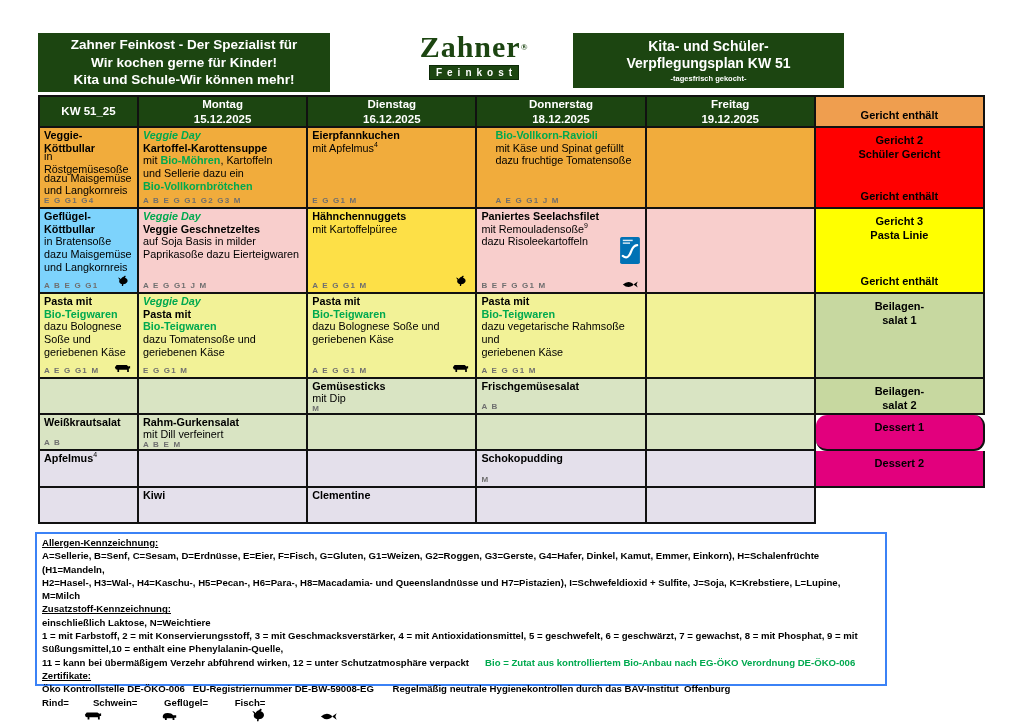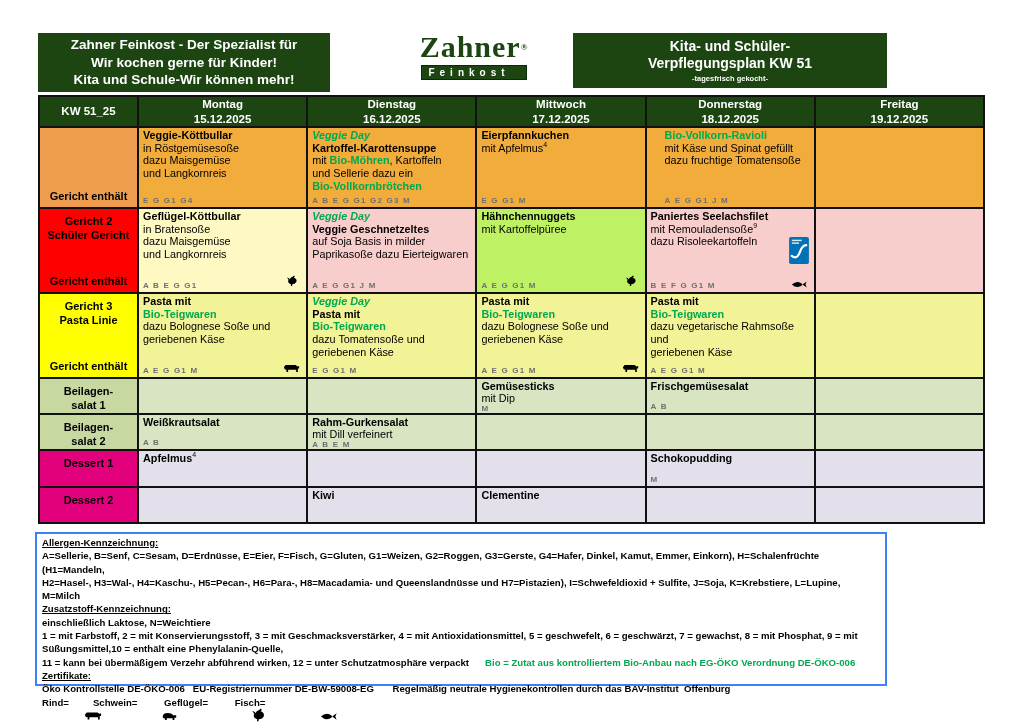--- a/index.html
+++ b/index.html
@@ -3,28 +3,28 @@
 <meta charset="utf-8">
 <style>
   html,body{margin:0;padding:0;background:#fff;}
   .page{position:relative;width:1024px;height:724px;background:#fff;overflow:hidden;
         font-family:"Liberation Sans","DejaVu Sans",sans-serif;color:#000;}
 
   
   .banner{position:absolute;background:var(--dark-green,#1C4511);color:#fff;text-align:center;
           display:flex;flex-direction:column;justify-content:center;font-weight:bold;}
   .banner-left{left:38px;top:33px;width:292px;height:59px;font-size:13.5px;line-height:1.32;}
-  .banner-right{left:573px;top:33px;width:314px;height:55px;font-size:14px;line-height:1.25;}
+  .banner-right{left:573px;top:33px;width:271px;height:55px;font-size:14px;line-height:1.25;}
   .banner-right .tiny{font-size:7.5px;font-weight:bold;margin-top:1px;}
   .logo{position:absolute;left:416px;top:32px;width:116px;height:56px;text-align:center;}
   .logo-word{font-family:"Liberation Serif","DejaVu Serif",serif;color:var(--dark-green,#1C4511);
              font-size:30px;font-weight:bold;line-height:30px;letter-spacing:1px;}
   .logo-word .reg{font-size:9px;vertical-align:top;}
   .logo-sub{display:inline-block;background:var(--dark-green,#1C4511);color:#fff;border:1px solid #0d2a08;
-            font-size:10px;font-weight:bold;letter-spacing:5px;padding:1px 16px 1px 6px;margin-top:1px;}
+            font-size:10px;font-weight:bold;letter-spacing:5px;padding:1px 1px 1px 6px;margin-top:1px;}
 
   
   #menu-grid{position:absolute;left:38px;top:95px;width:947px;display:grid;
              grid-template-columns:99px repeat(5,1fr);
              border-top:2px solid #111;border-left:2px solid #111;box-sizing:border-box;}
   .gcell{border-right:2px solid #111;border-bottom:2px solid #111;box-sizing:border-box;
          position:relative;overflow:hidden;}
   .th{background:var(--dark-green,#1C4511);color:#fff;font-weight:bold;font-size:11.5px;
       display:flex;flex-direction:column;justify-content:center;text-align:center;line-height:1.3;}
   .row-label{display:flex;flex-direction:column;align-items:center;text-align:center;
@@ -78,24 +78,20 @@
       <div class="gcell th">KW 51_25</div>
       <div class="gcell th">
         <div>Montag</div>
         <div>15.12.2025</div>
       </div>
       <div class="gcell th">
         <div>Dienstag</div>
         <div>16.12.2025</div>
       </div>
       <div class="gcell th">
-        <div>Mittwoch</div>
-        <div>17.12.2025</div>
-      </div>
-      <div class="gcell th">
         <div>Donnerstag</div>
         <div>18.12.2025</div>
       </div>
       <div class="gcell th">
         <div>Freitag</div>
         <div>19.12.2025</div>
       </div>
       <div class="gcell row-label" style="background: rgb(239, 158, 79);">
         <div class="lbl-bottom">Gericht enthält</div>
       </div>
@@ -126,42 +122,42 @@
         <div class="allerg">A E G G1 J M</div>
       </div>
       <div class="gcell cell" style="background: rgb(241, 172, 60);"></div>
       <div class="gcell row-label" style="background: rgb(255, 0, 0);">
         <div class="lbl-lines">
           <div>Gericht 2</div>
           <div>Schüler Gericht</div>
         </div>
         <div class="lbl-bottom">Gericht enthält</div>
       </div>
-      <div class="gcell cell" style="background: #fef9c3;">
+      <div class="gcell cell" style="background: #7dd3fc;">
         <div class="line"><span class="s-b">Geflügel-Köttbullar</span></div>
         <div class="line"><span class="s-n">in Bratensoße</span></div>
         <div class="line"><span class="s-n">dazu Maisgemüse</span></div>
         <div class="line"><span class="s-n">und Langkornreis</span></div>
         <div class="allerg">A B E G G1</div>
         <div class="cell-icons">
           <span>
             <svg viewBox="0 0 16 16" width="15" height="14">
               <path d="M9,1 c1.2,-0.6 2,0.4 1.2,1.3 l-0.7,0.7 c2.8,0.6 4,3.2 2.6,5.4 c-0.9,1.4 -2.6,2.1 -4.3,2.1 l-0.3,2 l-1.4,0 l0.2,-2 c-2.6,-0.4 -4,-2.8 -2.8,-5 l-1.8,-2.6 c1.3,0.2 2.4,0.9 3.1,1.9 c0.6,-1.5 2,-2.6 3.4,-2.9 z"></path>
             </svg>
           </span>
         </div>
       </div>
       <div class="gcell cell" style="background: rgb(248, 206, 204);">
         <div class="line"><span class="s-gi">Veggie Day</span></div>
         <div class="line"><span class="s-b">Veggie Geschnetzeltes</span></div>
         <div class="line"><span class="s-n">auf Soja Basis in milder</span></div>
         <div class="line"><span class="s-n">Paprikasoße dazu Eierteigwaren</span></div>
         <div class="allerg">A E G G1 J M</div>
       </div>
-      <div class="gcell cell" style="background: #bef264;">
+      <div class="gcell cell" style="background: #fde047;">
         <div class="line"><span class="s-b">Hähnchennuggets</span></div>
         <div class="line"><span class="s-n">mit Kartoffelpüree</span></div>
         <div class="allerg">A E G G1 M</div>
         <div class="cell-icons">
           <span>
             <svg viewBox="0 0 16 16" width="15" height="14">
               <path d="M9,1 c1.2,-0.6 2,0.4 1.2,1.3 l-0.7,0.7 c2.8,0.6 4,3.2 2.6,5.4 c-0.9,1.4 -2.6,2.1 -4.3,2.1 l-0.3,2 l-1.4,0 l0.2,-2 c-2.6,-0.4 -4,-2.8 -2.8,-5 l-1.8,-2.6 c1.3,0.2 2.4,0.9 3.1,1.9 c0.6,-1.5 2,-2.6 3.4,-2.9 z"></path>
             </svg>
           </span>
         </div>
@@ -266,21 +262,21 @@
         <div class="allerg">A B</div>
       </div>
       <div class="gcell cell" style="background: rgb(217, 228, 195);">
         <div class="line"><span class="s-b">Rahm-Gurkensalat</span></div>
         <div class="line"><span class="s-n">mit Dill verfeinert</span></div>
         <div class="allerg">A B E M</div>
       </div>
       <div class="gcell cell" style="background: rgb(217, 228, 195);"></div>
       <div class="gcell cell" style="background: rgb(217, 228, 195);"></div>
       <div class="gcell cell" style="background: rgb(217, 228, 195);"></div>
-      <div class="gcell row-label" style="background: rgb(226, 0, 125);">
+      <div class="gcell row-label" style="background: rgb(226, 0, 125); border-radius: 11px;">
         <div class="lbl-lines">
           <div>Dessert  1</div>
         </div>
       </div>
       <div class="gcell cell" style="background: rgb(228, 224, 235);">
         <div class="line"><span class="s-b">Apfelmus</span><sup class="s-n">4</sup></div>
       </div>
       <div class="gcell cell" style="background: rgb(228, 224, 235);"></div>
       <div class="gcell cell" style="background: rgb(228, 224, 235);"></div>
       <div class="gcell cell" style="background: rgb(228, 224, 235); gap: 6px;">

